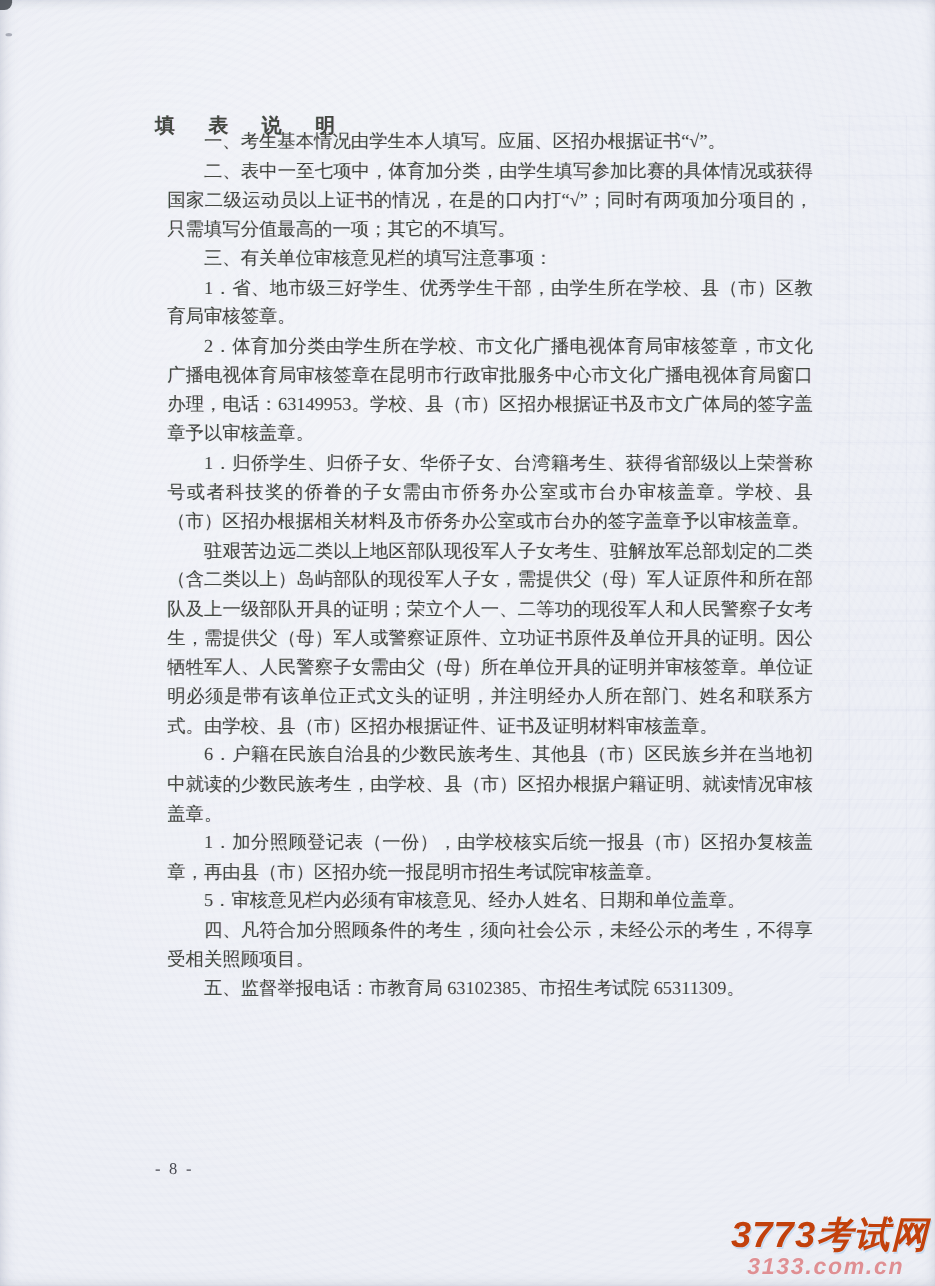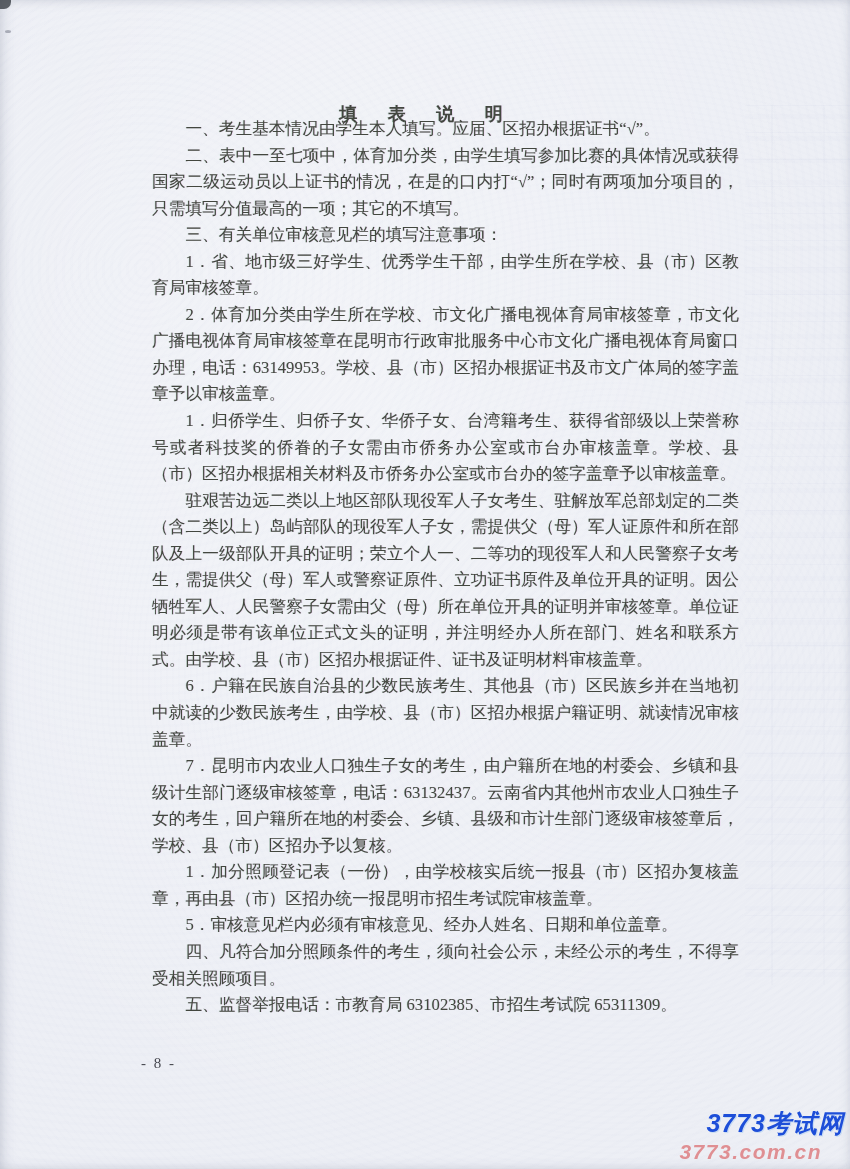--- a/index.html
+++ b/index.html
@@ -37,21 +37,21 @@
   .corner-mark {
     position:absolute; left:0; top:0; width:11px; height:9px;
     background:#383d44; border-bottom-right-radius:7px; opacity:.8;
   }
   .speck {
     position:absolute; left:5px; top:30px; width:6px; height:3px;
     background:rgba(95,100,115,.45); border-radius:50%;
   }
   .title {
     position:absolute; top:90px; left:152px; width:586px;
-    text-align:center; transform:translateX(-24px);
+    transform:translateX(-24px);
     font-size:18px; font-weight:600; letter-spacing:13px; text-indent:13px;
     color:#434740;
     text-shadow:.7px 0 0 rgba(210,60,210,.16), -.7px 0 0 rgba(40,170,90,.16);
   }
   .content {
     position:absolute; top:116px; left:152px; width:587px;
     font-size:16.7px; line-height:26.55px;
     text-align:justify; color:#43473f;
     text-shadow:.7px 0 0 rgba(210,60,210,.14), -.7px 0 0 rgba(40,170,90,.14);
   }
@@ -61,22 +61,22 @@
     font-size:15px; letter-spacing:2px; color:#474850;
   }
   .watermark {
     position:absolute; right:6px; bottom:6px;
     text-align:right;
     font-family:"Liberation Sans","DejaVu Sans",sans-serif;
     font-style:italic; font-weight:bold;
     pointer-events:none;
   }
   .wm-site {
-    font-size:25px; line-height:34px; letter-spacing:1px;
-    color:#1d4ed8;
+    font-size:33px; line-height:34px; letter-spacing:1px;
+    color:#c2410c;
     text-shadow:0 0 1px rgba(255,255,255,.7), 1px 1px 0 rgba(160,200,240,.5);
   }
   .wm-url {
     font-size:21px; line-height:22px; letter-spacing:1.5px;
     color:#df8f93; margin-top:1px; padding-right:22px;
     text-shadow:0 0 1px rgba(255,255,255,.6);
   }
 </style>
 </head>
 <body>
@@ -92,27 +92,26 @@
 
   <div class="content">
     <p>一、考生基本情况由学生本人填写。应届、区招办根据证书“√”。</p>
     <p>二、表中一至七项中，体育加分类，由学生填写参加比赛的具体情况或获得国家二级运动员以上证书的情况，在是的口内打“√”；同时有两项加分项目的，只需填写分值最高的一项；其它的不填写。</p>
     <p>三、有关单位审核意见栏的填写注意事项：</p>
     <p>1．省、地市级三好学生、优秀学生干部，由学生所在学校、县（市）区教育局审核签章。</p>
     <p>2．体育加分类由学生所在学校、市文化广播电视体育局审核签章，市文化广播电视体育局审核签章在昆明市行政审批服务中心市文化广播电视体育局窗口办理，电话：63149953。学校、县（市）区招办根据证书及市文广体局的签字盖章予以审核盖章。</p>
     <p>1．归侨学生、归侨子女、华侨子女、台湾籍考生、获得省部级以上荣誉称号或者科技奖的侨眷的子女需由市侨务办公室或市台办审核盖章。学校、县（市）区招办根据相关材料及市侨务办公室或市台办的签字盖章予以审核盖章。</p>
     <p>驻艰苦边远二类以上地区部队现役军人子女考生、驻解放军总部划定的二类（含二类以上）岛屿部队的现役军人子女，需提供父（母）军人证原件和所在部队及上一级部队开具的证明；荣立个人一、二等功的现役军人和人民警察子女考生，需提供父（母）军人或警察证原件、立功证书原件及单位开具的证明。因公牺牲军人、人民警察子女需由父（母）所在单位开具的证明并审核签章。单位证明必须是带有该单位正式文头的证明，并注明经办人所在部门、姓名和联系方式。由学校、县（市）区招办根据证件、证书及证明材料审核盖章。</p>
     <p>6．户籍在民族自治县的少数民族考生、其他县（市）区民族乡并在当地初中就读的少数民族考生，由学校、县（市）区招办根据户籍证明、就读情况审核盖章。</p>
-    <p>7．昆明市内农业人口独生子女的考生，由户籍所在地的村委会、乡镇和县级计生部门逐级审核签章，电话：63132437。云南省内其他州市农业人口独生子女的考生，回户籍所在地的村委会、乡镇、县级和市计生部门逐级审核签章后，学校、县（市）区招办予以复核。</p>
     <p>1．加分照顾登记表（一份），由学校核实后统一报县（市）区招办复核盖章，再由县（市）区招办统一报昆明市招生考试院审核盖章。</p>
     <p>5．审核意见栏内必须有审核意见、经办人姓名、日期和单位盖章。</p>
     <p>四、凡符合加分照顾条件的考生，须向社会公示，未经公示的考生，不得享受相关照顾项目。</p>
     <p>五、监督举报电话：市教育局 63102385、市招生考试院 65311309。</p>
   </div>
 
   <div class="page-number">- 8 -</div>
 
   <div class="watermark">
     <div class="wm-site">3773考试网</div>
-    <div class="wm-url">3773.com.cn</div>
+    <div class="wm-url">3133.com.cn</div>
   </div>
 
 </div>
 
 </body></html>

